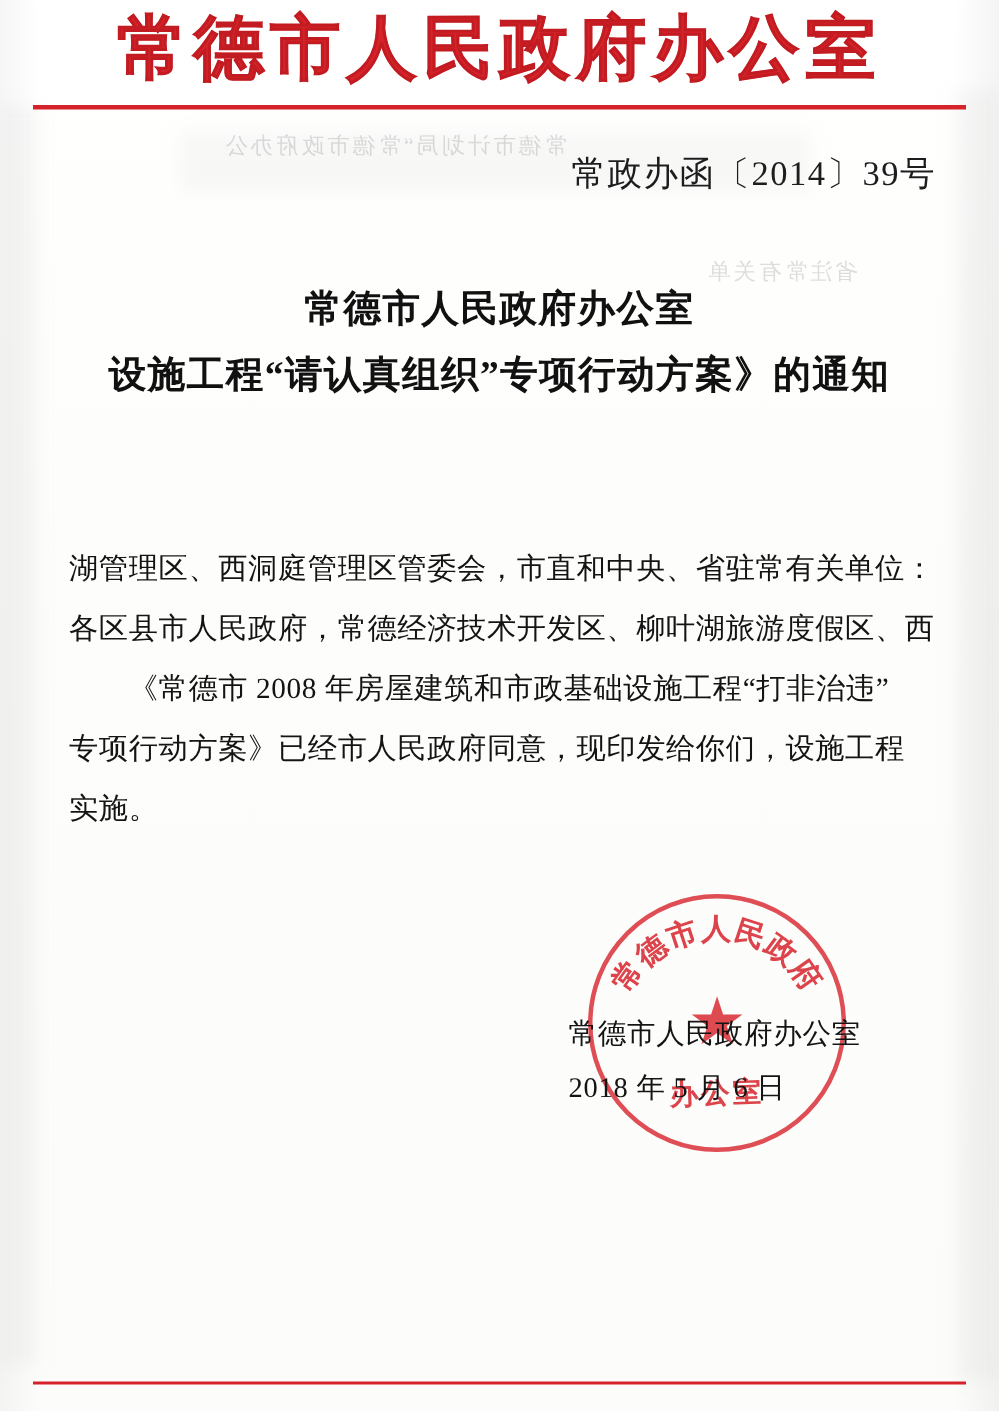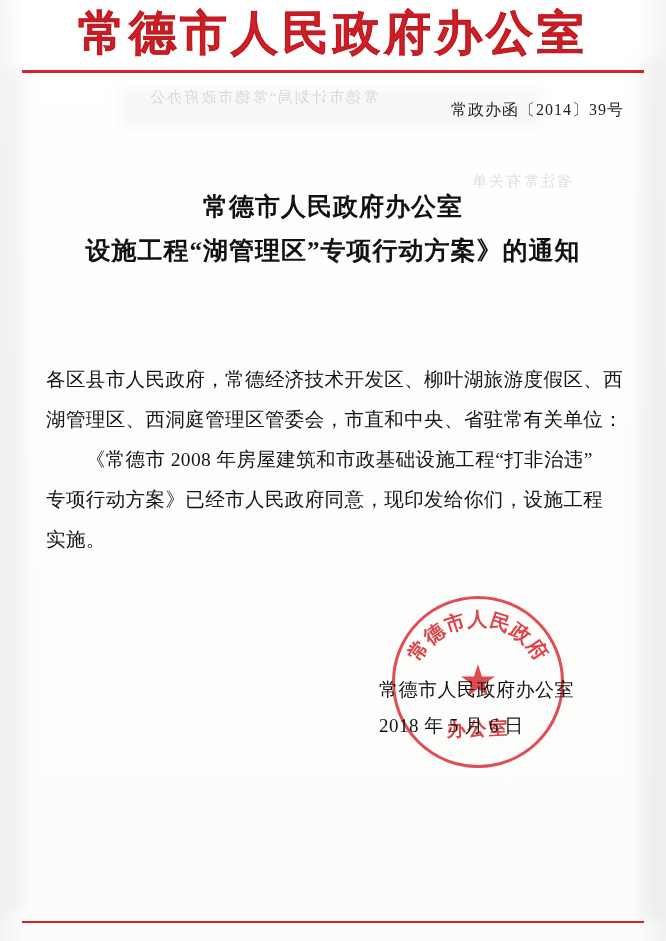--- a/index.html
+++ b/index.html
@@ -57,21 +57,21 @@
     width: 622px;
     height: 3px;
     background: #d6222a;
   }
 
   
   .doc-number {
     position: absolute;
     top: 100px;
     right: 42px;
-    font-size: 16px;
+    font-size: 23px;
     letter-spacing: 1px;
     color: #1d1d1d;
     font-family: "Liberation Serif", serif;
   }
 
   
   .ghost {
     position: absolute;
     color: rgba(90,90,90,0.20);
     font-size: 15px;
@@ -206,26 +206,26 @@
 
 <div class="masthead">
   <div class="masthead-title">常德市人民政府办公室</div>
 </div>
 <div class="masthead-rule"></div>
 
 <div class="doc-number">常政办函〔2014〕39号</div>
 
 <div class="title-block">
   <div class="title-line">常德市人民政府办公室</div>
-  <div class="title-line">设施工程“湖管理区”专项行动方案》的通知</div>
+  <div class="title-line">设施工程“请认真组织”专项行动方案》的通知</div>
 </div>
 
 <div class="body-block">
+  <div class="body-line">湖管理区、西洞庭管理区管委会，市直和中央、省驻常有关单位：</div>
   <div class="body-line">各区县市人民政府，常德经济技术开发区、柳叶湖旅游度假区、西</div>
-  <div class="body-line">湖管理区、西洞庭管理区管委会，市直和中央、省驻常有关单位：</div>
   <div class="body-line indent">　　《常德市 2008 年房屋建筑和市政基础设施工程“打非治违”</div>
   <div class="body-line">专项行动方案》已经市人民政府同意，现印发给你们，设施工程</div>
   <div class="body-line">实施。</div>
 </div>
 
 <div class="seal">
   <div class="seal-ring"></div>
   <svg class="seal-text-svg" viewBox="0 0 172 172">
     <defs>
       <path id="sealArc" d="M 20,96 A 66,66 0 1 1 152,96" fill="none"></path>

